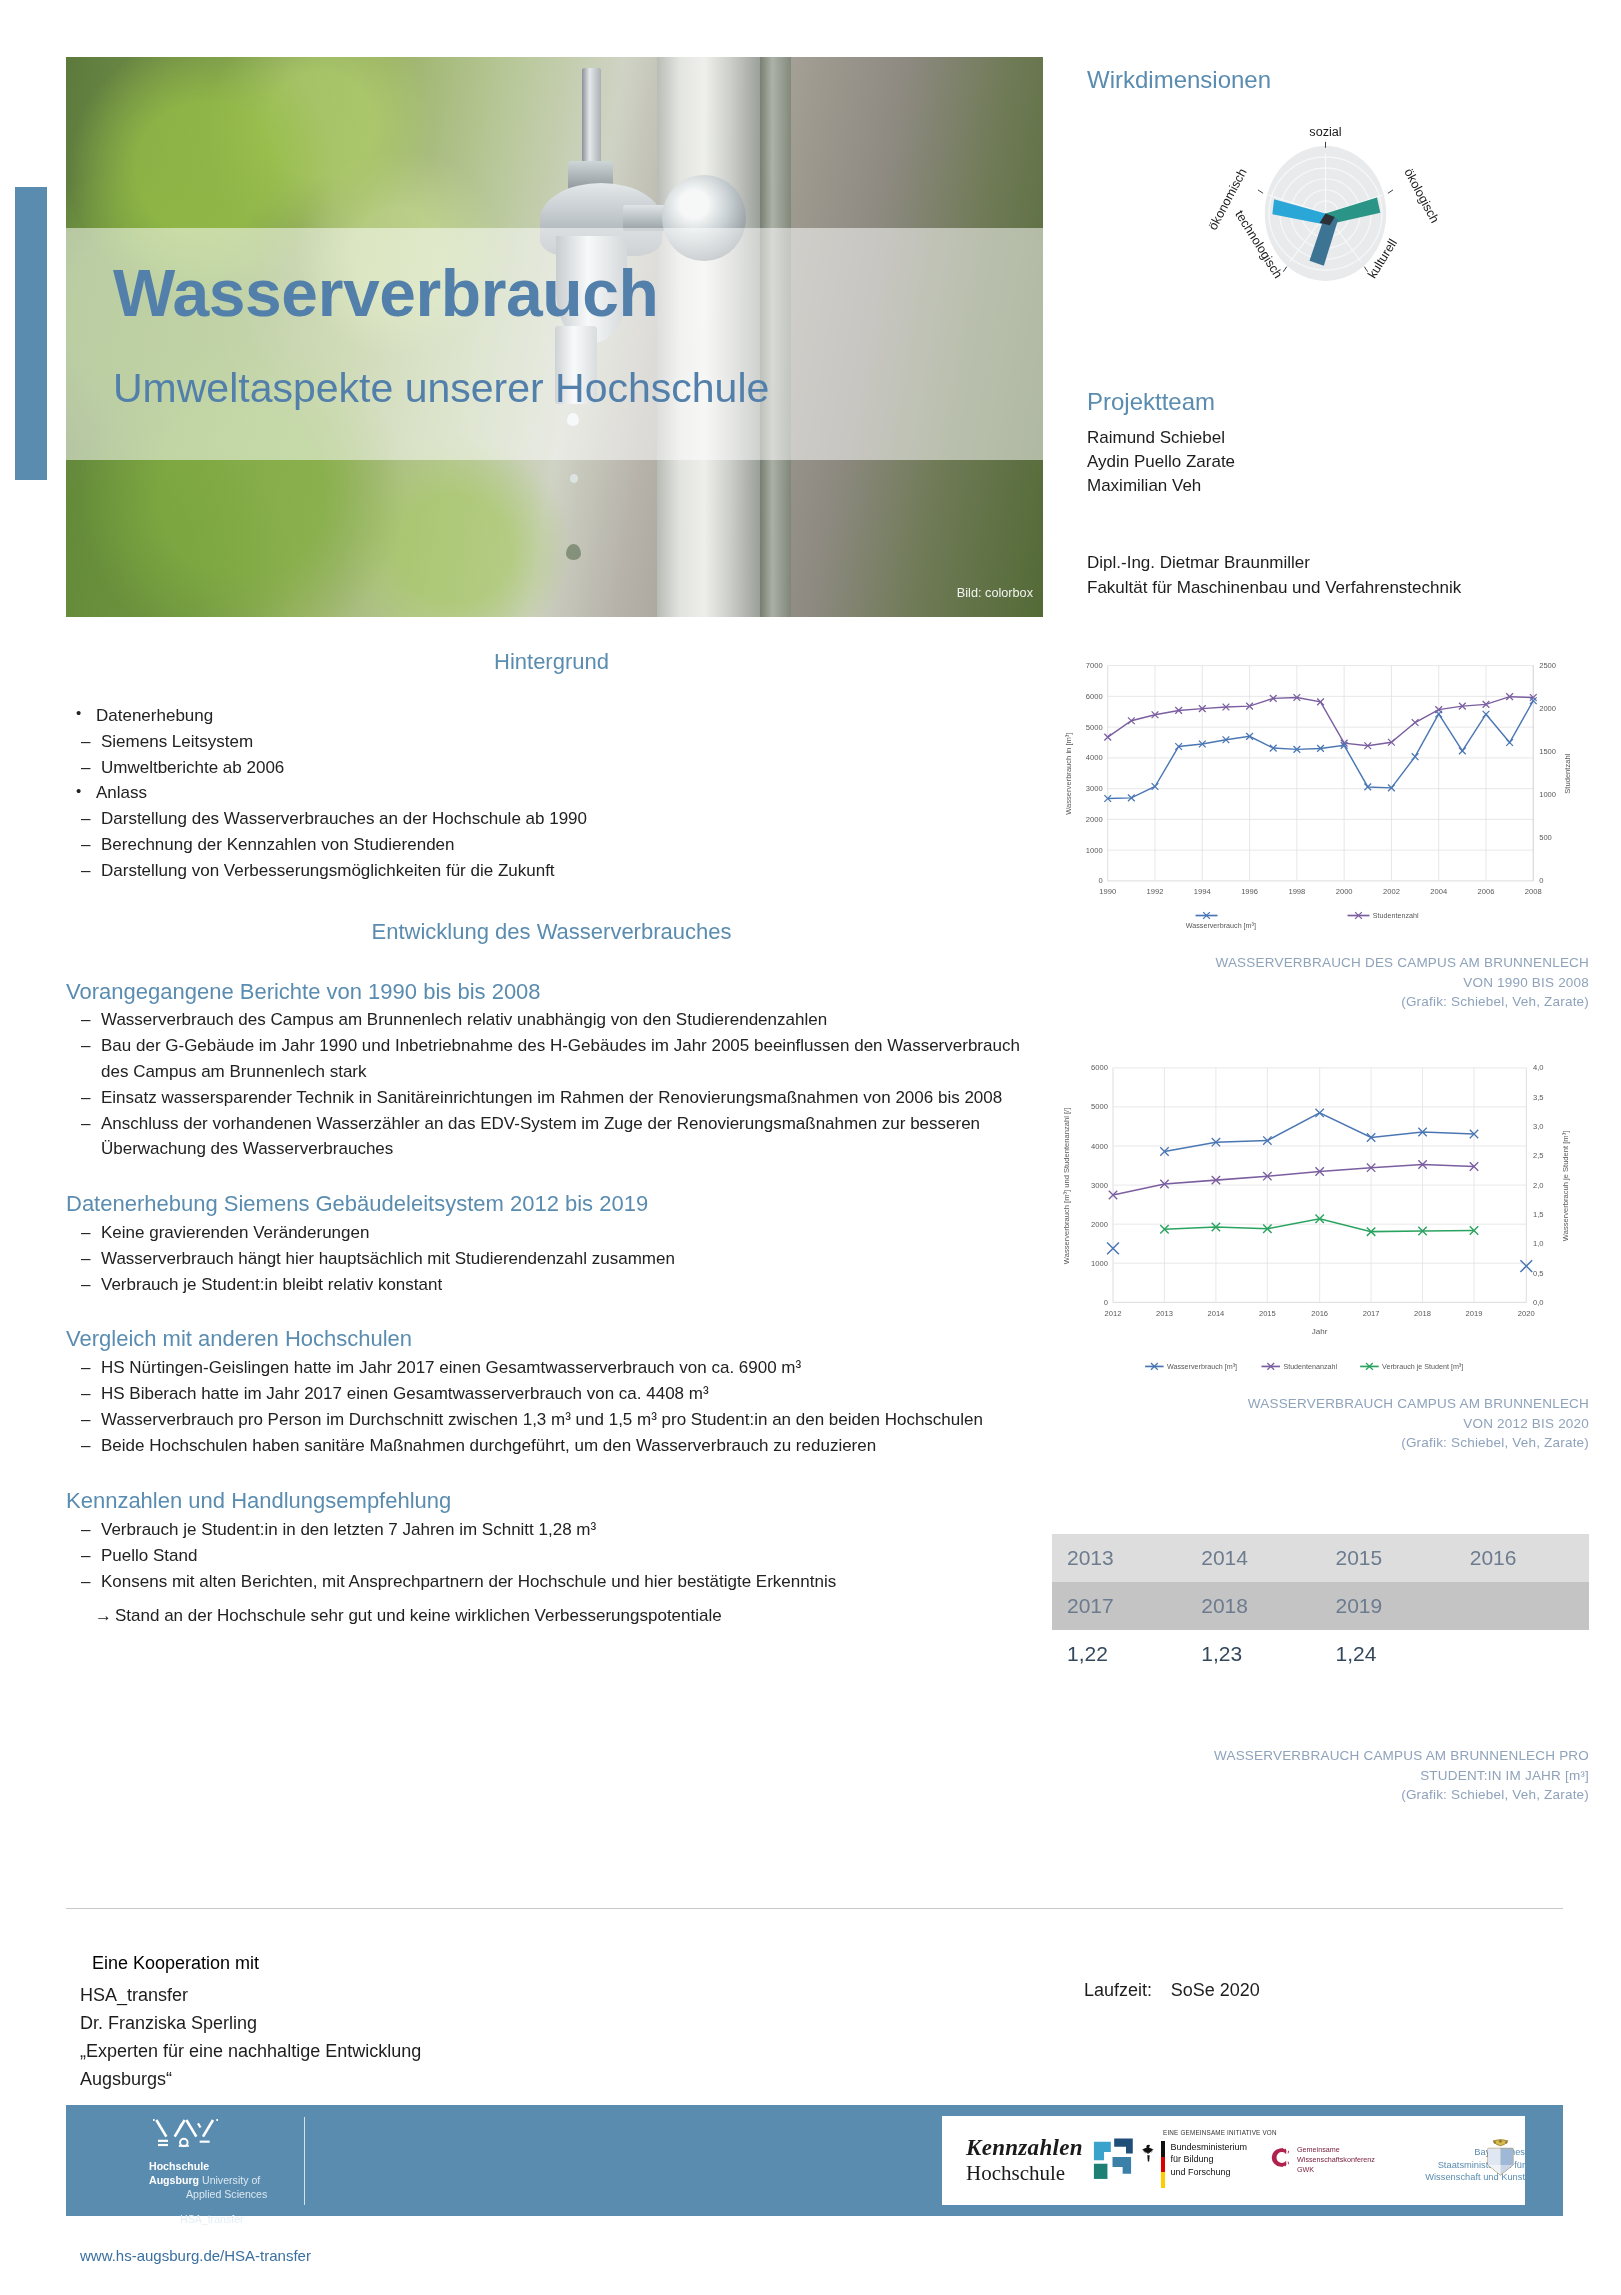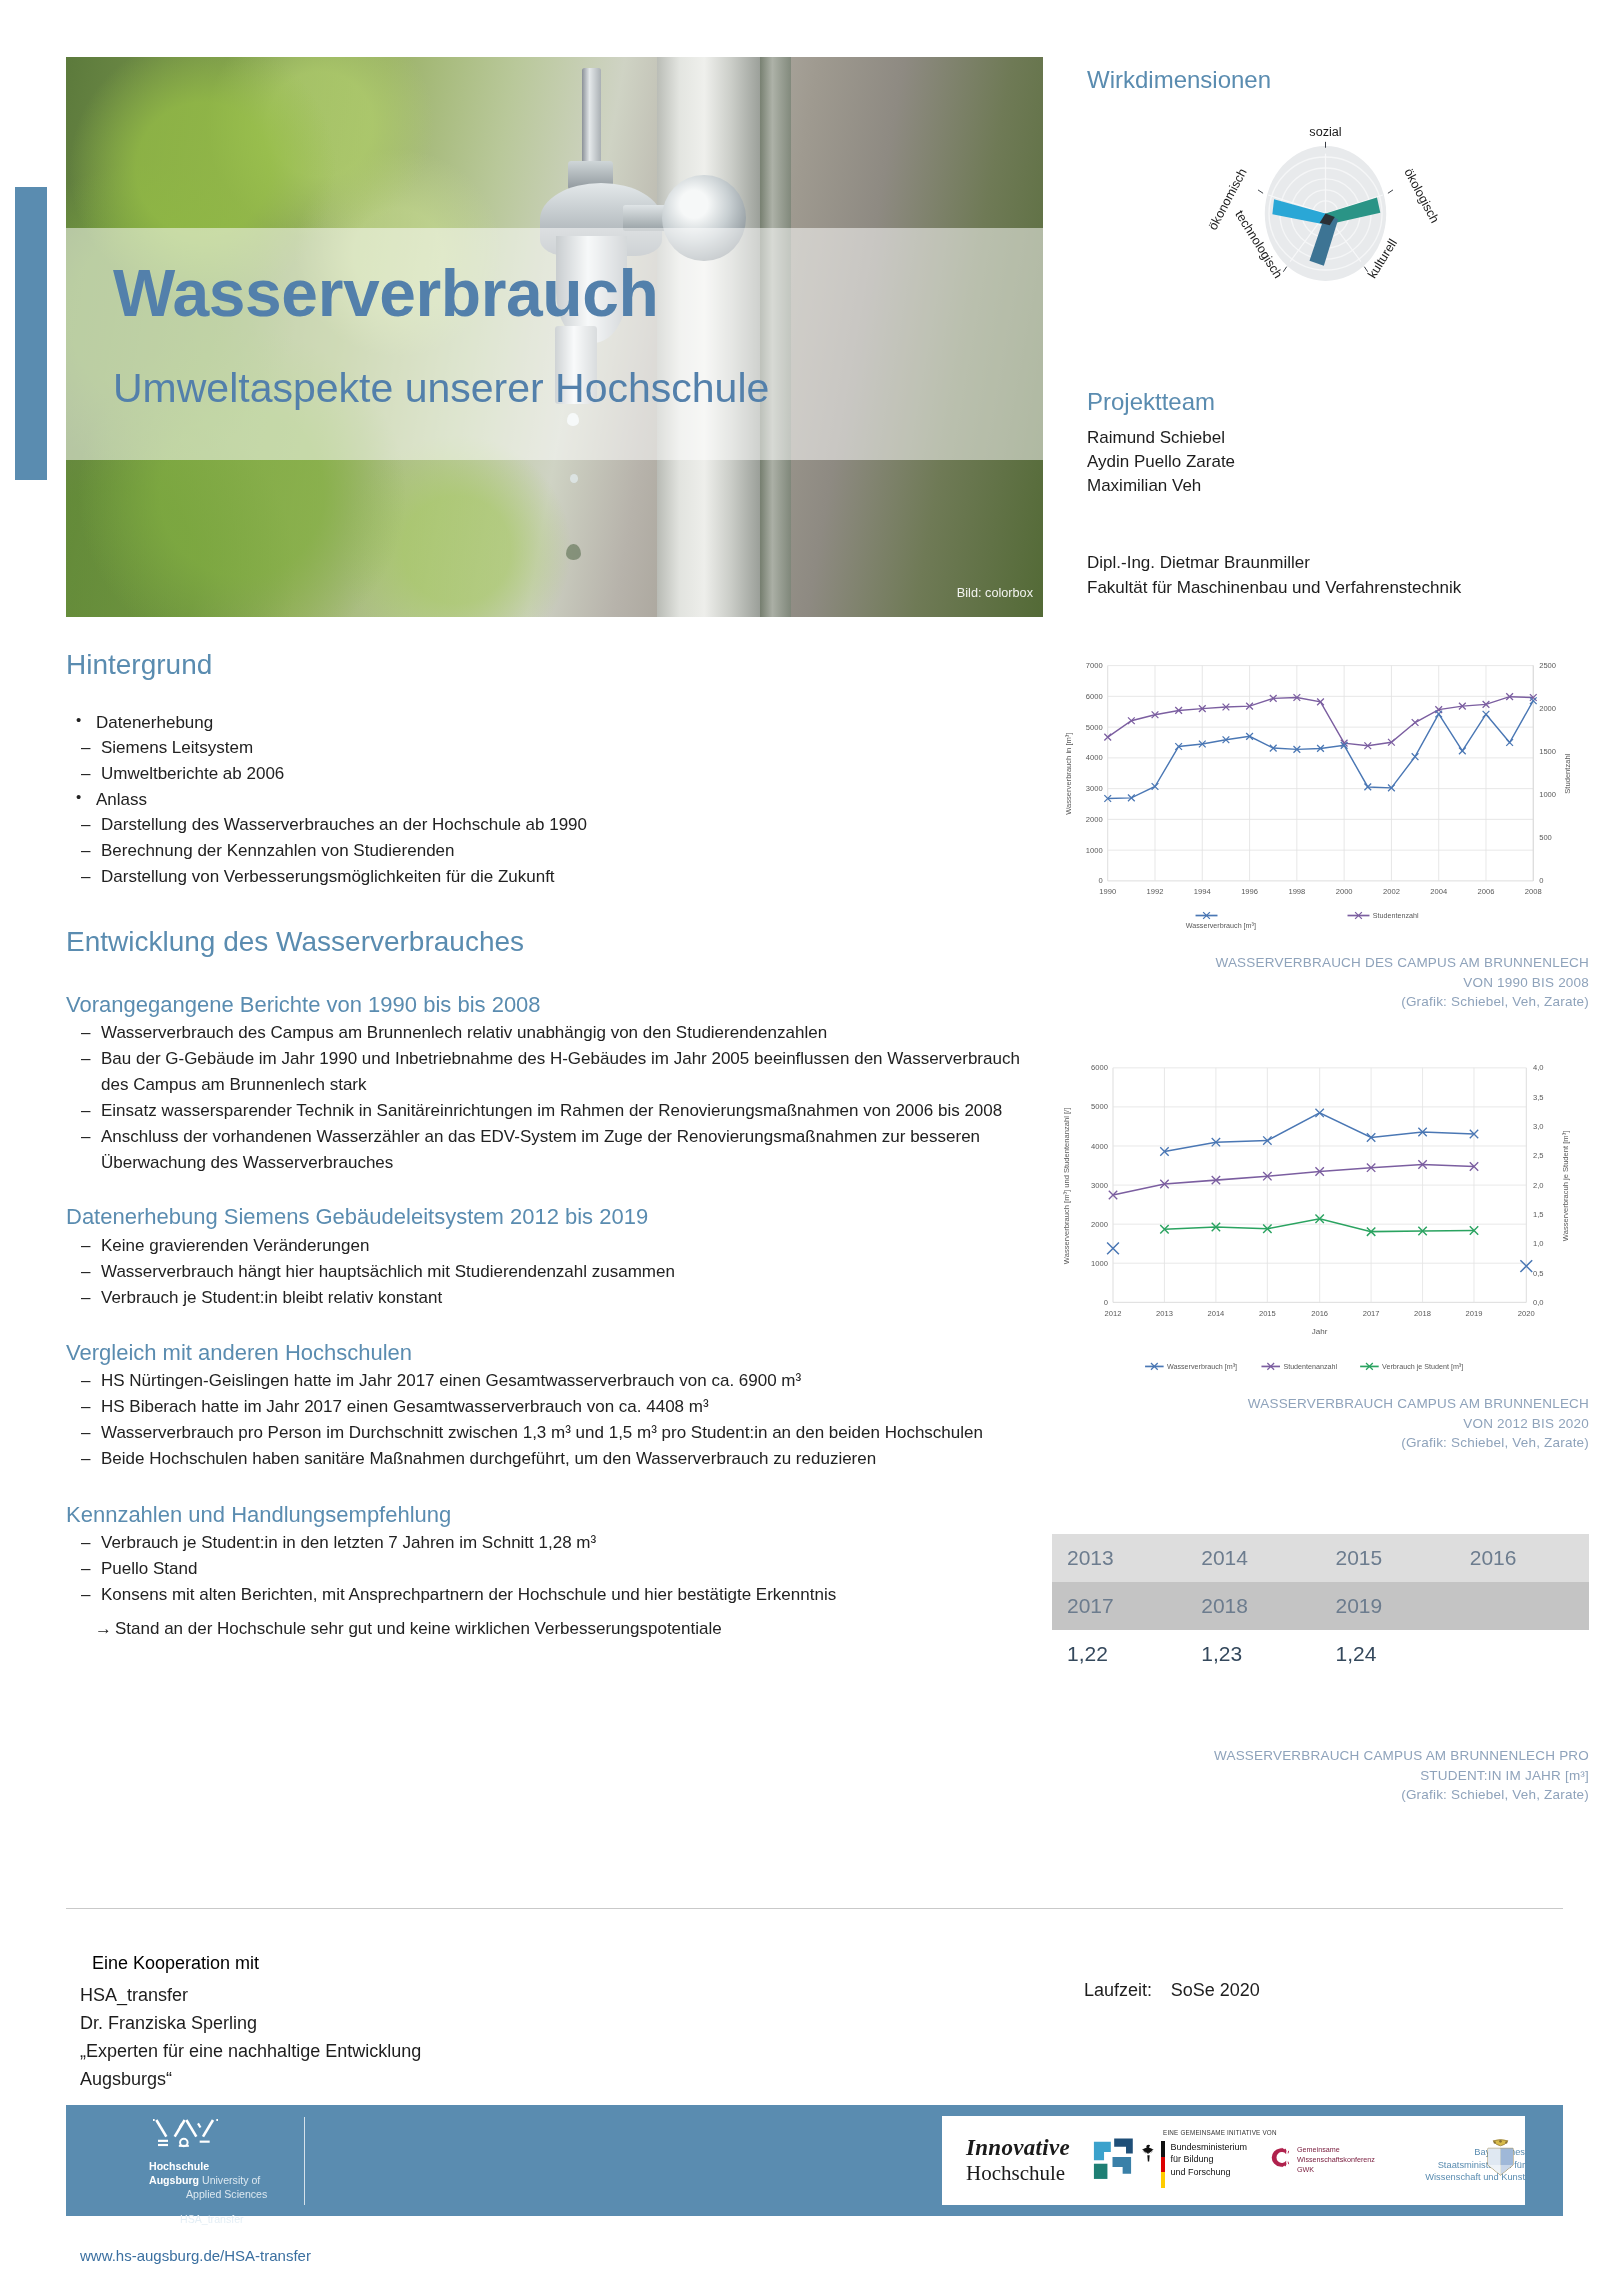--- a/index.html
+++ b/index.html
@@ -61,21 +61,21 @@
 
   
   .wirk-title { position: absolute; left: 1087px; top: 66px; font-size: 24px; color: #5a8cb0; }
   .radar-wrap { position: absolute; left: 1203px; top: 114px; width: 245px; height: 194px; }
   .proj-title { position: absolute; left: 1087px; top: 388px; font-size: 24px; color: #5a8cb0; }
   .proj-list { position: absolute; left: 1087px; top: 426px; font-size: 17px; color: #1d1d1d; line-height: 1.42; }
   .proj-sup { position: absolute; left: 1087px; top: 551px; font-size: 17px; color: #1d1d1d; line-height: 1.45; }
 
   
   .col-left { position: absolute; left: 66px; top: 650px; width: 971px; }
-  .h-major { font-size: 28px; color: #5a8cb0; font-weight: normal; line-height: 1.1; }
+  .h-major { font-size: 22px; color: #5a8cb0; font-weight: normal; line-height: 1.1; text-align: center; }
   .h-minor { font-size: 22px; color: #5a8cb0; font-weight: normal; line-height: 1.15; }
   ul.l1 { list-style: none; margin: 0; padding: 0; }
   ul.l1 > li { font-size: 17px; line-height: 1.5; position: relative; padding-left: 30px; }
   ul.l1 > li::before { content: "•"; position: absolute; left: 10px; top: -0.8px; font-size: 15px; }
   ul.l2 { list-style: none; margin: 0; padding: 0; }
   ul.l2 > li { font-size: 17px; line-height: 1.52; position: relative; padding-left: 35px; }
   ul.l2 > li::before { content: "–"; position: absolute; left: 15px; top: 0; }
   .arrow-item { font-size: 17px; line-height: 1.52; padding-left: 49px; position: relative; margin-top: 8px; }
   .arrow-item::before { content: "\2192"; position: absolute; left: 29px; top: 0; }
 
@@ -572,21 +572,21 @@
         <div><b>Hochschule</b></div>
         <div><b>Augsburg</b><span class="light"> University of</span></div>
         <div style="margin-left:37px;"><span class="light">Applied Sciences</span></div>
       </div>
       <div class="hsa-transfer">HSA_transfer</div>
     </div>
     <div class="logo-div"></div>
 
     <div class="partner-panel">
       <div class="ih-name">
-        <div class="l1">Innovative</div>
+        <div class="l1">Kennzahlen</div>
         <div class="l2">Hochschule</div>
       </div>
       <svg class="ih-blocks" viewBox="0 0 60 58">
         <path d="M8 8 h20 v12 h-8 v10 h-12 z" fill="#3ba2cc"></path>
         <path d="M32 4 h22 v18 h-8 v-8 h-14 z" fill="#1f4f78"></path>
         <path d="M30 26 h22 v20 h-10 v-8 h-12 z" fill="#3a80a8"></path>
         <path d="M8 34 h16 v18 h-16 z" fill="#1e7f74"></path>
       </svg>
       <div class="init-label">EINE GEMEINSAME INITIATIVE VON</div>
 

